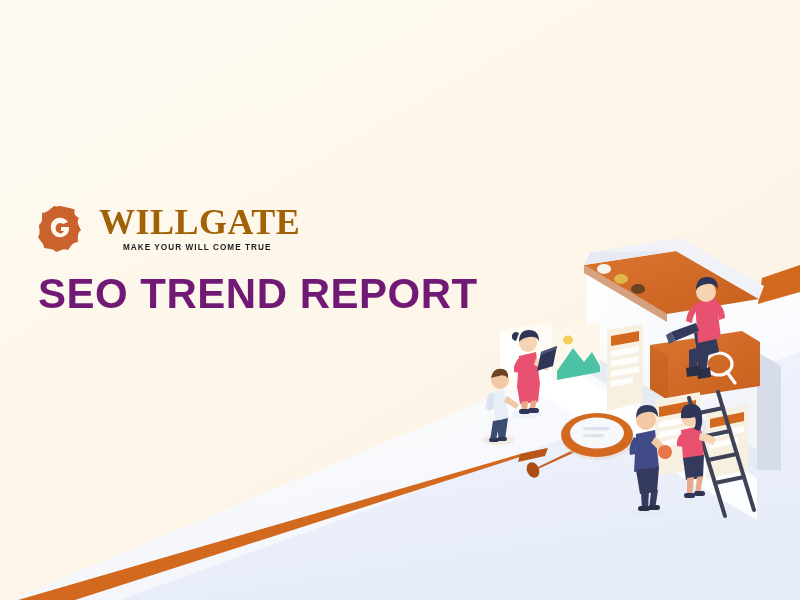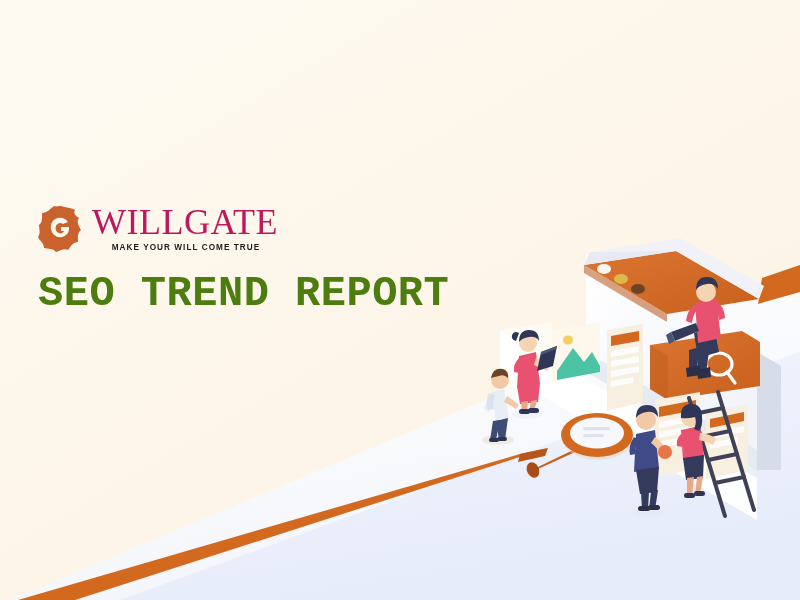--- a/index.html
+++ b/index.html
@@ -42,48 +42,49 @@
     flex: 0 0 auto;
     margin-top: 2px;
   }
   .brand-text {
     margin-left: 8px;
     display: flex;
     flex-direction: column;
   }
   .brand-word {
     font-family: "Liberation Serif", serif;
-    font-weight: 400;
+    font-weight: 700;
     font-size: 36px;
     letter-spacing: 0.5px;
     line-height: 38px;
-    color: #be185d;
+    color: #a16207;
     white-space: nowrap;
+    margin-left: 7px;
   }
   .brand-tagline {
     font-family: "Liberation Sans", sans-serif;
     font-weight: 700;
     font-size: 8.2px;
     letter-spacing: 1.05px;
     color: #1d1d1d;
     margin-top: 2px;
     margin-left: 2px;
     white-space: nowrap;
     text-align: center;
   }
 
   .title {
     position: absolute;
     left: 38px;
     top: 270px;
-    font-family: Liberation Mono, monospace;
+    font-family: Liberation Sans, sans-serif;
     font-weight: 700;
     font-size: 42px;
     letter-spacing: 0.5px;
-    color: #4d7c0f;
+    color: #701a75;
     white-space: nowrap;
   }
 
   
   .illus {
     position: absolute;
     left: 0; top: 0;
     width: 800px;
     height: 600px;
     pointer-events: none;

